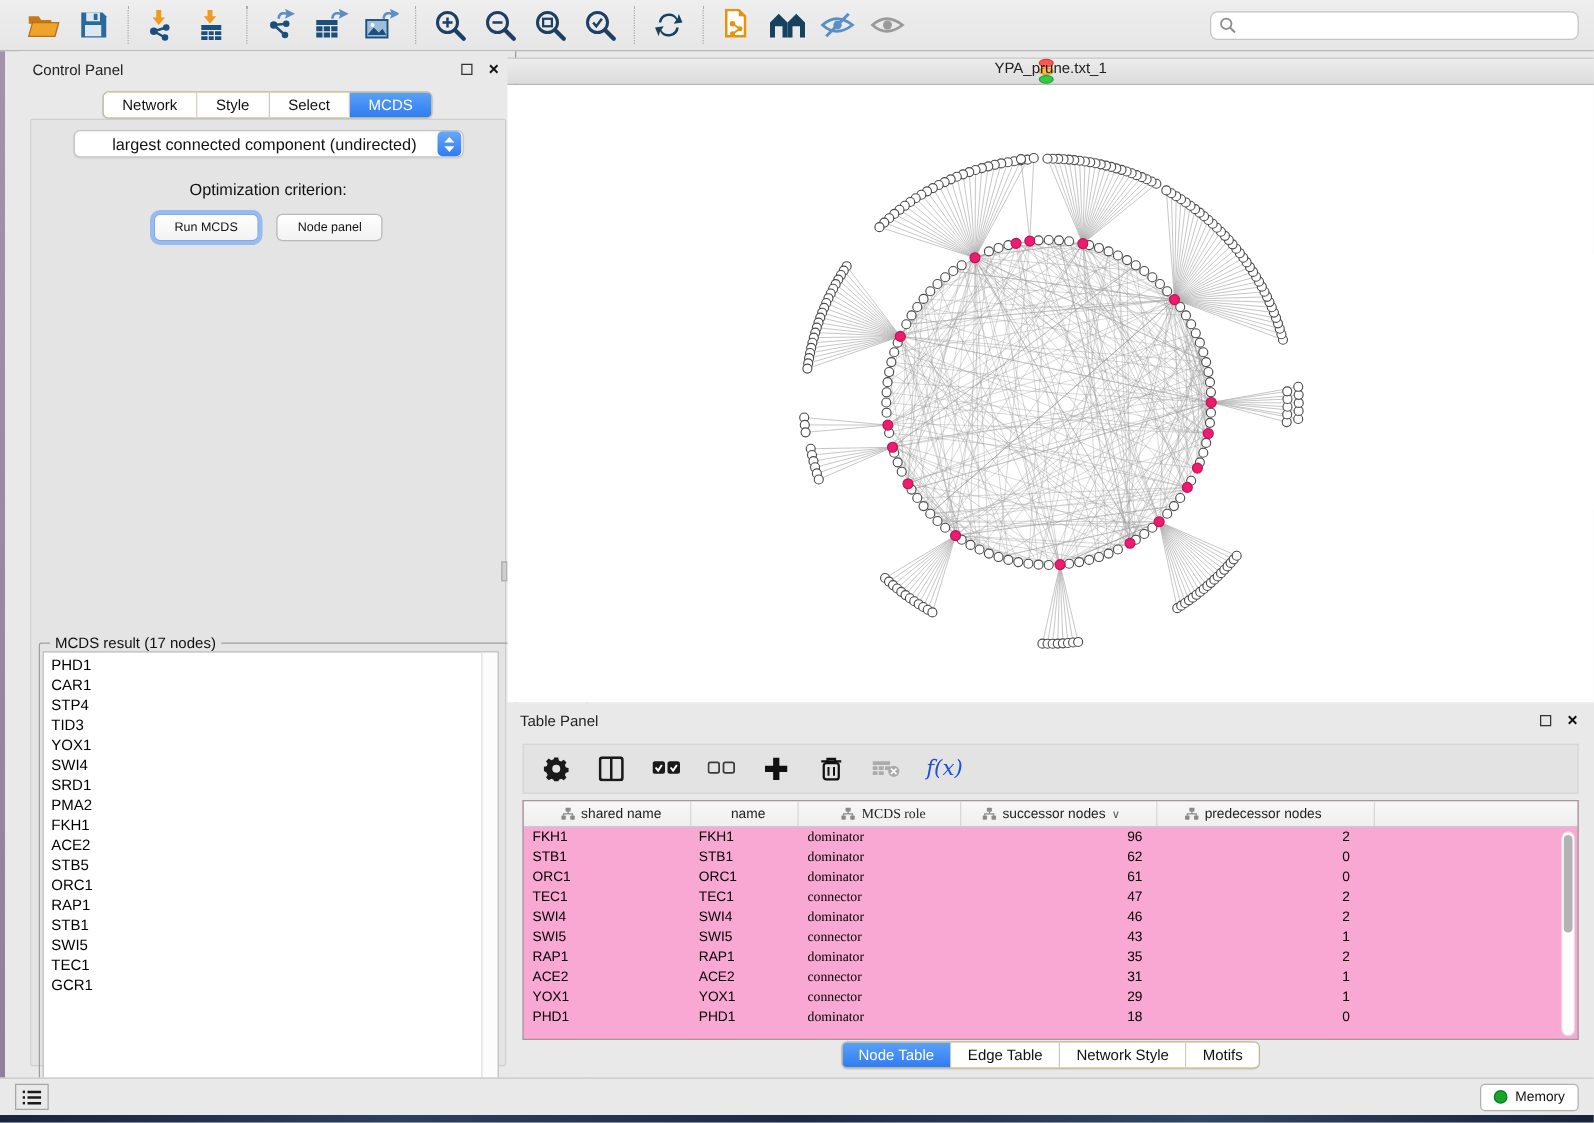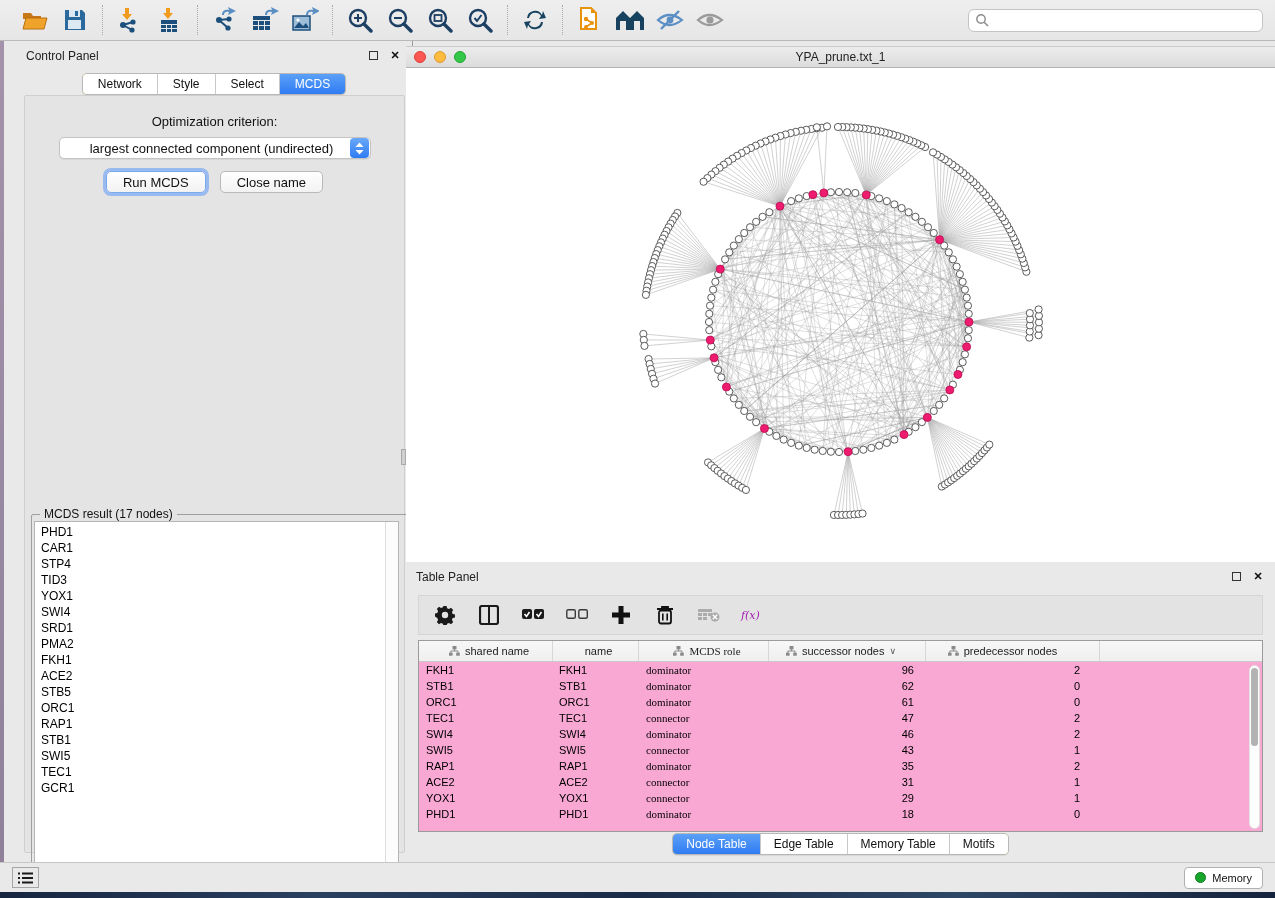--- a/index.html
+++ b/index.html
@@ -50,55 +50,55 @@
   #criterion { margin:8px auto 0; width:312px; height:22px; background:#fff;
     border:1px solid #c3c3c3; border-radius:5px; display:flex; align-items:center;
     box-shadow:0 1px 1px rgba(0,0,0,.06); }
   #criterion .val { flex:1; font-size:13px; color:#111; text-align:center; padding-left:14px;
     white-space:nowrap; overflow:hidden; }
   #criterion .stepper { width:19px; height:20px; margin-right:1px; border-radius:4px;
     background:linear-gradient(#6aa9f8,#2e7bf3); display:flex; flex-direction:column;
     align-items:center; justify-content:center; gap:1px; }
   .btn-row { margin-top:12px; display:flex; justify-content:center; gap:14px; }
   .mac-btn { height:22px; padding:0 16px; background:linear-gradient(#ffffff,#f2f2f2);
-    border:1px solid #b9b9b9; border-radius:5px; font-size:13px; color:#111;
+    border:1px solid #b9b9b9; border-radius:5px; font-size:10px; color:#111;
     font-family:"Liberation Sans",sans-serif; }
   .mac-btn.focused { box-shadow:0 0 0 3px rgba(110,165,245,.65); border-color:#7aa9ee; }
 
   #mcds-box { position:absolute; left:6px; top:418px; width:439px; height:372px;
     border:1px solid #9f9f9f; border-radius:2px; }
   #mcds-legend { position:absolute; left:8px; top:-8px; background:#e4e4e4;
     padding:0 4px; font-size:12px; color:#111; }
   #mcds-list { position:absolute; left:2px; top:6px; width:365px; height:362px;
     background:#fff; border:1px solid #b5b5b5; overflow:hidden; }
   #mcds-items { padding:2px 0 0 6px; font-size:12px; line-height:16px; color:#000; }
   #mcds-scroll { position:absolute; right:0; top:0; width:13px; height:100%;
     background:#fcfcfc; border-left:1px solid #ddd; }
 
   
   #net-titlebar { position:absolute; left:406px; top:46px; width:869px; height:22px;
     background:linear-gradient(#ececec,#dcdcdc); border-top:1px solid #c9c9c9;
-    border-bottom:1px solid #b5b5b5; display:flex; align-items:center; padding:0 8px; }
+    border-bottom:1px solid #b5b5b5; display:flex; align-items:center; padding:0 8px;flex-direction:column; }
   .light { width:12px; height:12px; border-radius:50%; margin-right:8px; }
   #net-title { position:absolute; left:0; width:100%; text-align:center; font-size:12px;
     color:#222; font-weight:500; }
   #net-canvas { position:absolute; left:406px; top:68px; width:869px; height:494px;
     background:#fff; }
   #splitter-v { position:absolute; left:401px; top:41px; width:5px; height:821px; }
   #splitter-v .grip { position:absolute; left:0; top:408px; width:5px; height:16px;
     background:#cfcfcf; border:1px solid #aaa; }
 
   
   #table-panel { position:absolute; left:406px; top:562px; width:869px; height:300px;
     background:#e9e9e9; }
   #tp-toolbar { position:absolute; left:12px; top:33px; width:845px; height:40px;
     background:#e3e3e3; border:1px solid #d5d5d5; display:flex; align-items:center;
     gap:20px; padding:0 14px; }
   #tp-toolbar .tb-btn { width:24px; height:24px; }
-  .fx { font-family:"DejaVu Serif",serif; font-style:italic; font-size:11px; color:#a21caf;text-align:right; }
+  .fx { font-family:"DejaVu Serif",serif; font-style:italic; font-size:17px; color:#1d4ed8;text-align:right; }
 
   #node-table { position:absolute; left:12px; top:78px; width:845px; height:192px;
     background:#f9a8d4; border:1px solid #9a9a9a; overflow:hidden; }
   #tbl-header { display:flex; height:21px; background:linear-gradient(#f7f7f7,#efefef);
     border-bottom:1px solid #c9c9c9; }
   .hcell { display:flex; align-items:center; justify-content:center; gap:5px;
     font-size:11px; color:#222; border-right:1px solid #d7d7d7; height:100%; }
   .hcell .chev { font-size:9px; color:#555; }
   .trow { display:flex; height:16px; align-items:center; }
   .tcell { font-size:11px; color:#000; white-space:nowrap; overflow:hidden; }
@@ -302,35 +302,35 @@
   </div>
   <div id="cp-tabs">
     <div class="seg" id="cp-seg">
         <div class="tab">Network</div>
         <div class="tab">Style</div>
         <div class="tab">Select</div>
         <div class="tab sel">MCDS</div>
       </div>
   </div>
   <div id="cp-card">
-    <div id="opt-label">Optimization criterion:</div>
     <div id="criterion">
       <span class="val">largest connected component (undirected)</span>
       <span class="stepper">
         <svg width="9" height="6" viewBox="0 0 9 6">
             <path d="M0.5 5 L4.5 0.5 L8.5 5z" fill="#fff"></path>
           </svg>
         <svg width="9" height="6" viewBox="0 0 9 6">
             <path d="M0.5 1 L4.5 5.5 L8.5 1z" fill="#fff"></path>
           </svg>
       </span>
     </div>
+    <div id="opt-label">Optimization criterion:</div>
     <div class="btn-row">
       <button class="mac-btn focused">Run MCDS</button>
-      <button class="mac-btn">Close name</button>
+      <button class="mac-btn">Node panel</button>
     </div>
     <div id="mcds-box">
       <span id="mcds-legend">MCDS result (17 nodes)</span>
       <div id="mcds-list">
         <div id="mcds-items">
             <div>PHD1</div>
             <div>CAR1</div>
             <div>STP4</div>
             <div>TID3</div>
             <div>YOX1</div>
@@ -1312,21 +1312,21 @@
       </div>
     <div id="tbl-scroll">
         <div id="tbl-thumb"></div>
       </div>
   </div>
 
   <div id="tp-tabs">
     <div class="seg" id="tp-seg">
         <div class="tab sel">Node Table</div>
         <div class="tab">Edge Table</div>
-        <div class="tab">Memory Table</div>
+        <div class="tab">Network Style</div>
         <div class="tab">Motifs</div>
       </div>
   </div>
 </div>
 
 <div id="statusbar">
   <div id="list-btn">
     <svg width="15" height="12" viewBox="0 0 15 12">
         <g stroke="#1a1a1a" stroke-width="2">
           <path d="M4 1.5 h11 M4 6 h11 M4 10.5 h11"></path>

